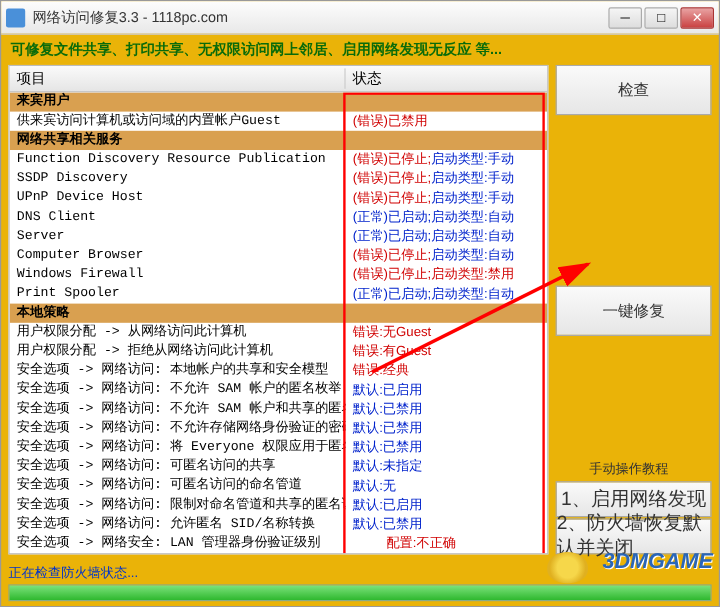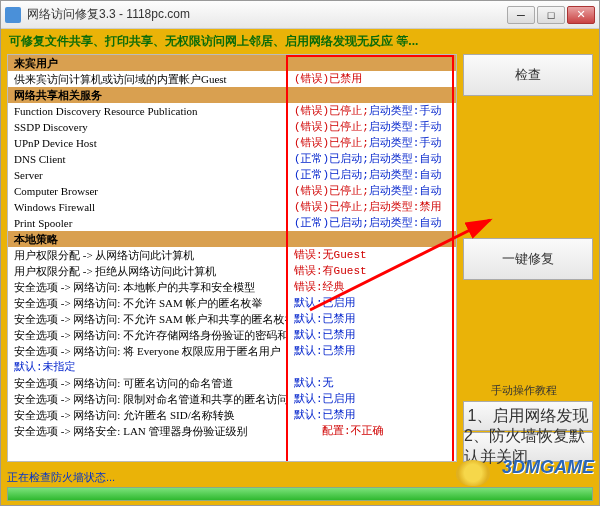--- a/index.html
+++ b/index.html
@@ -12,22 +12,22 @@
 .win-close { background: linear-gradient(#e9a3a3,#c94141); color: #fff; border-color: #a33; }
 .subtitle { padding: 4px 8px; color: #0a6b0a; font-size: 12px; font-weight: bold; }
 .content { flex: 1; display: flex; padding: 0 6px 6px 6px; gap: 6px; overflow: hidden; }
 .left { flex: 1; display: flex; flex-direction: column; border: 1px solid #bbb; background: #fff; overflow: hidden; position: relative; }
 .list-hdr { display: flex; background: linear-gradient(#fafafa,#e5e5e5); border-bottom: 1px solid #bbb; height: 22px; align-items: center; font-size: 12px; }
 .hdr-col1 { width: 280px; padding-left: 6px; border-right: 1px solid #ccc; }
 .hdr-col2 { flex: 1; padding-left: 6px; }
 .list-body { flex: 1; overflow: hidden; position: relative; }
 .row { display: flex; height: 16px; align-items: center; font-size: 11px; line-height: 16px; }
 .row.section { background: #d9a050; color: #000; font-weight: bold; }
-.row .c1 { width: 280px; padding-left: 6px; white-space: nowrap; overflow: hidden; font-family: Liberation Serif, serif; }
-.row .c2 { flex: 1; padding-left: 6px; white-space: nowrap; font-family: Liberation Mono, monospace; }
+.row .c1 { width: 280px; padding-left: 6px; white-space: nowrap; overflow: hidden; font-family: Liberation Mono, monospace; }
+.row .c2 { flex: 1; padding-left: 6px; white-space: nowrap; font-family: Liberation Sans, sans-serif; }
 .redbox { position: absolute; border: 2px solid red; pointer-events: none; }
 .arrow { position: absolute; pointer-events: none; }
 .status-line { padding: 2px 6px; color: #0033cc; font-size: 11px; }
 .progress { height: 14px; margin: 0 6px 4px 6px; border: 1px solid #8a8; background: #eee; position: relative; }
 .progress-fill { height: 100%; background: linear-gradient(#7be27b,#2fb82f); }
 .right { width: 130px; display: flex; flex-direction: column; gap: 1px; }
 .btn { height: 42px; border: 1px solid #aaa; background: linear-gradient(#fafafa,#e6e6e6); display: flex; align-items: center; justify-content: center; font-size: 13px; color: #333; cursor: pointer; }
 .btn.small { height: 30px; font-size: 16px; }
 .spacer { flex: 1; }
 .label-r { font-size: 11px; color: #333; padding: 2px 0; margin-left: 28px; }
@@ -41,20 +41,24 @@
   <div class="titlebar">
     <div class="title-icon"></div>
     <div class="title-text">网络访问修复3.3 - 1118pc.com</div>
     <div class="win-btn">─</div>
     <div class="win-btn">□</div>
     <div class="win-btn win-close">✕</div>
   </div>
   <div class="subtitle">可修复文件共享、打印共享、无权限访问网上邻居、启用网络发现无反应   等...</div>
   <div class="content">
     <div class="left">
+      <div class="list-hdr">
+        <div class="hdr-col1">项目</div>
+        <div class="hdr-col2">状态</div>
+      </div>
       <div class="list-body" id="list-body">
         <div class="row section">
             <div class="c1">来宾用户</div>
           </div>
           <div class="row">
             <div class="c1">供来宾访问计算机或访问域的内置帐户Guest</div>
             <div class="c2"><span style="color: rgb(208, 0, 0);">(错误)已禁用</span></div>
           </div>
           <div class="row section">
             <div class="c1">网络共享相关服务</div>
@@ -116,20 +120,21 @@
           </div>
           <div class="row">
             <div class="c1">安全选项 -&gt; 网络访问: 不允许存储网络身份验证的密码和凭据</div>
             <div class="c2"><span style="color: rgb(0, 34, 204);">默认:已禁用</span></div>
           </div>
           <div class="row">
             <div class="c1">安全选项 -&gt; 网络访问: 将 Everyone 权限应用于匿名用户</div>
             <div class="c2"><span style="color: rgb(0, 34, 204);">默认:已禁用</span></div>
           </div>
           <div class="row">
+            <div class="c1">安全选项 -&gt; 网络访问: 可匿名访问的共享</div>
             <div class="c2"><span style="color: rgb(0, 34, 204);">默认:未指定</span></div>
           </div>
           <div class="row">
             <div class="c1">安全选项 -&gt; 网络访问: 可匿名访问的命名管道</div>
             <div class="c2"><span style="color: rgb(0, 34, 204);">默认:无</span></div>
           </div>
           <div class="row">
             <div class="c1">安全选项 -&gt; 网络访问: 限制对命名管道和共享的匿名访问</div>
             <div class="c2"><span style="color: rgb(0, 34, 204);">默认:已启用</span></div>
           </div>

